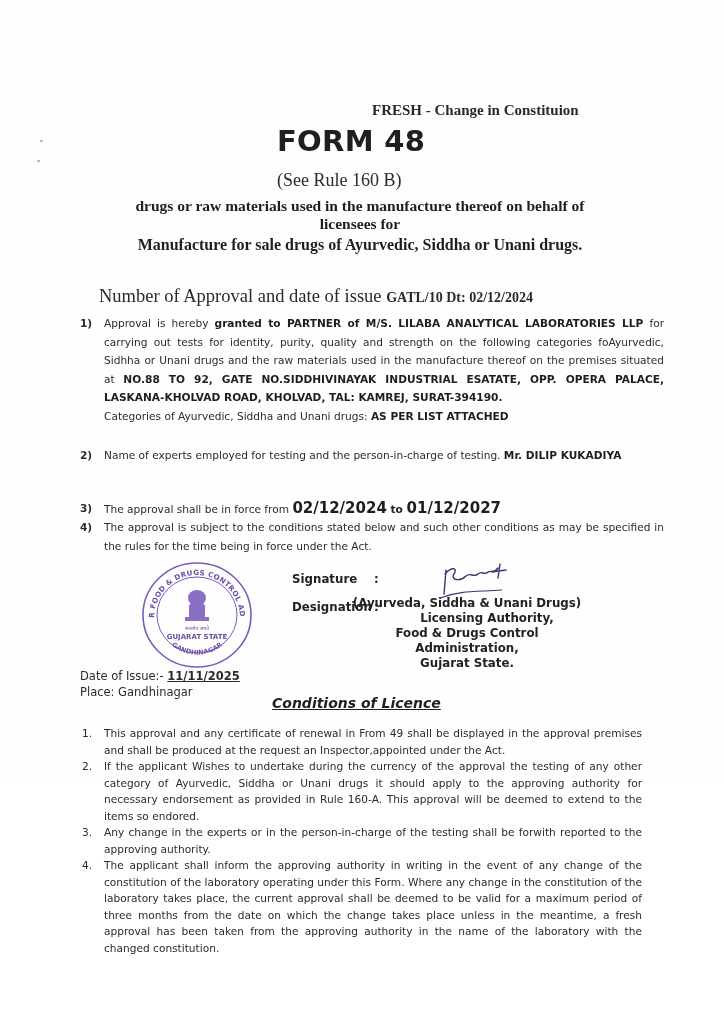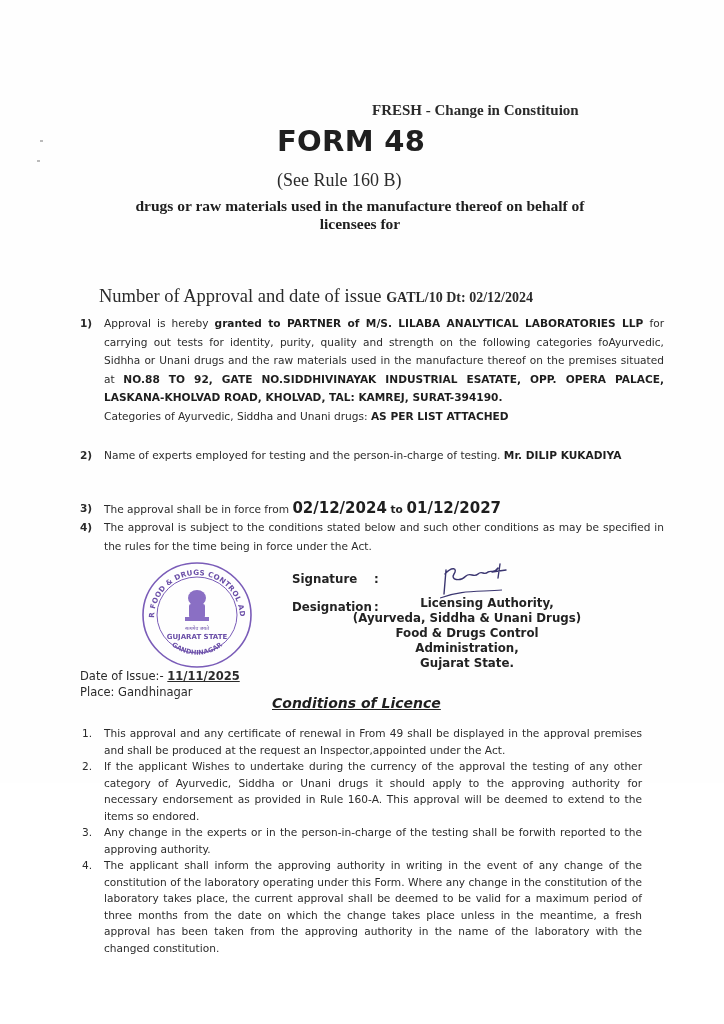--- a/index.html
+++ b/index.html
@@ -56,20 +56,21 @@
   <span class="margin-mark" style="left:40px;top:140px;"></span>
   <span class="margin-mark" style="left:37px;top:160px;"></span>
 
   <div class="fresh serif">FRESH - Change in Constituion</div>
   <div class="form-title">FORM 48</div>
   <div class="rule serif">(See Rule 160 B)</div>
 
   <div class="approval-heading serif">
     <div>drugs or raw materials used in the manufacture thereof on behalf of</div>
     <div>licensees for</div>
+    <div class="manufacture-line">Manufacture for sale drugs of Ayurvedic, Siddha or Unani drugs.</div>
   </div>
 
   <div class="number-line serif">
     <span>Number of Approval and date of issue</span>
     <b>GATL/10 Dt: 02/12/2024</b>
   </div>
 
   <div class="clause c1">
     <span class="num">1)</span>
     <div class="body">
@@ -126,22 +127,22 @@
   <div class="sig-block">
     <div class="sig-row" style="top:0;">
       <span class="sig-label">Signature</span>
       <span class="sig-colon" style="left:82px;">:</span>
     </div>
     <div class="sig-row" style="top:28px;">
       <span class="sig-label">Designation</span>
       <span class="sig-colon" style="left:82px;">:</span>
     </div>
     <div class="desig-lines" style="top:24px;">
+      <div>(Ayurveda, Siddha &amp; Unani Drugs)</div>
       <div style="padding-left:40px;">Licensing Authority,</div>
-      <div>(Ayurveda, Siddha &amp; Unani Drugs)</div>
       <div>Food &amp; Drugs Control Administration,</div>
       <div>Gujarat State.</div>
     </div>
   </div>
 
   <svg class="signature-scribble" viewBox="0 0 80 40">
     <path d="M6,10 L4,34 M5,14 C12,6 18,8 14,14 C10,20 20,22 26,16 C30,12 34,18 38,14 C42,10 44,16 48,12 C52,10 54,14 58,8 M60,4 L58,18 M52,12 L66,10" fill="none" stroke="#3a3570" stroke-width="1.4" stroke-linecap="round"></path>
     <path d="M0,38 C20,30 40,32 62,30" fill="none" stroke="#3a3570" stroke-width="1.1"></path>
   </svg>
 

